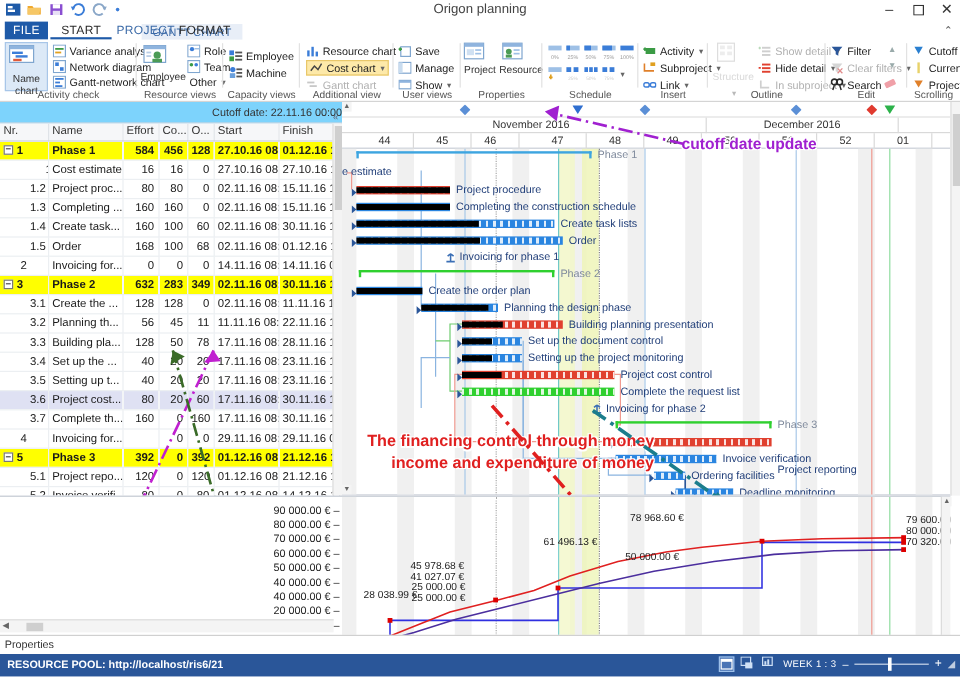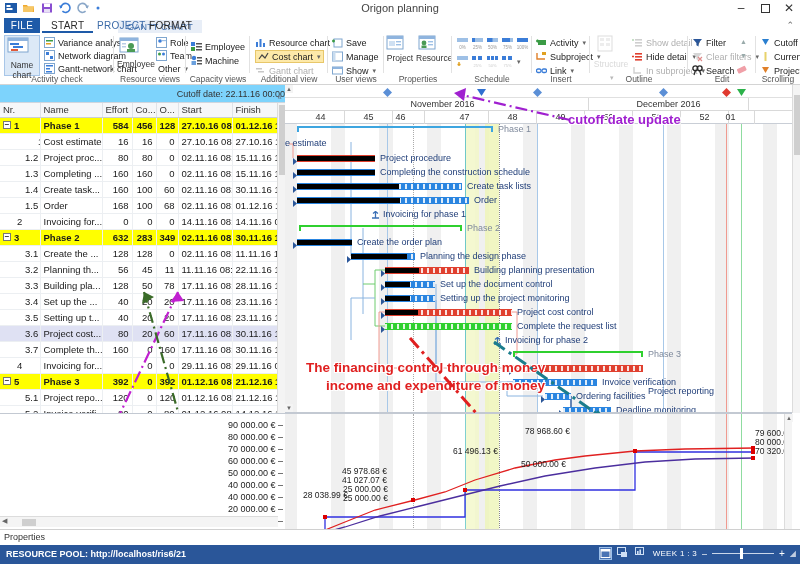--- a/index.html
+++ b/index.html
@@ -934,28 +934,28 @@
     <div class="monthrow">
         <div id="month-host">
           <div class="monthcell" style="left: 12px; width: 292px;">November 2016</div>
           <div class="monthcell" style="left: 304px; width: 160px;">December 2016</div>
         </div>
       </div>
     <div class="weekrow">
         <div id="week-host">
           <div class="weekcell" style="left: 12px; width: 48px;">44</div>
           <div class="weekcell" style="left: 60px; width: 48px;">45</div>
-          <div class="weekcell" style="left: 92px; width: 48px;">46</div>
+          <div class="weekcell" style="left: 100px; width: 48px;">46</div>
           <div class="weekcell" style="left: 156px; width: 48px;">47</div>
           <div class="weekcell" style="left: 204px; width: 48px;">48</div>
           <div class="weekcell" style="left: 252px; width: 48px;">49</div>
           <div class="weekcell" style="left: 300px; width: 48px;">50</div>
           <div class="weekcell" style="left: 348px; width: 48px;">51</div>
           <div class="weekcell" style="left: 396px; width: 48px;">52</div>
-          <div class="weekcell" style="left: 422px; width: 48px; text-align: center;">01</div>
+          <div class="weekcell" style="left: 444px; width: 48px; text-align: center;">01</div>
         </div>
       </div>
 
     <div class="gbody">
 
       <div class="colshade" style="left:0px;width:12px"></div>
       <div class="colshade" style="left:46px;width:14px"></div>
       <div class="colshade" style="left:94px;width:14px"></div>
       <div class="colshade" style="left:142px;width:14px"></div>
       <div class="colshade" style="left:190px;width:14px"></div>

